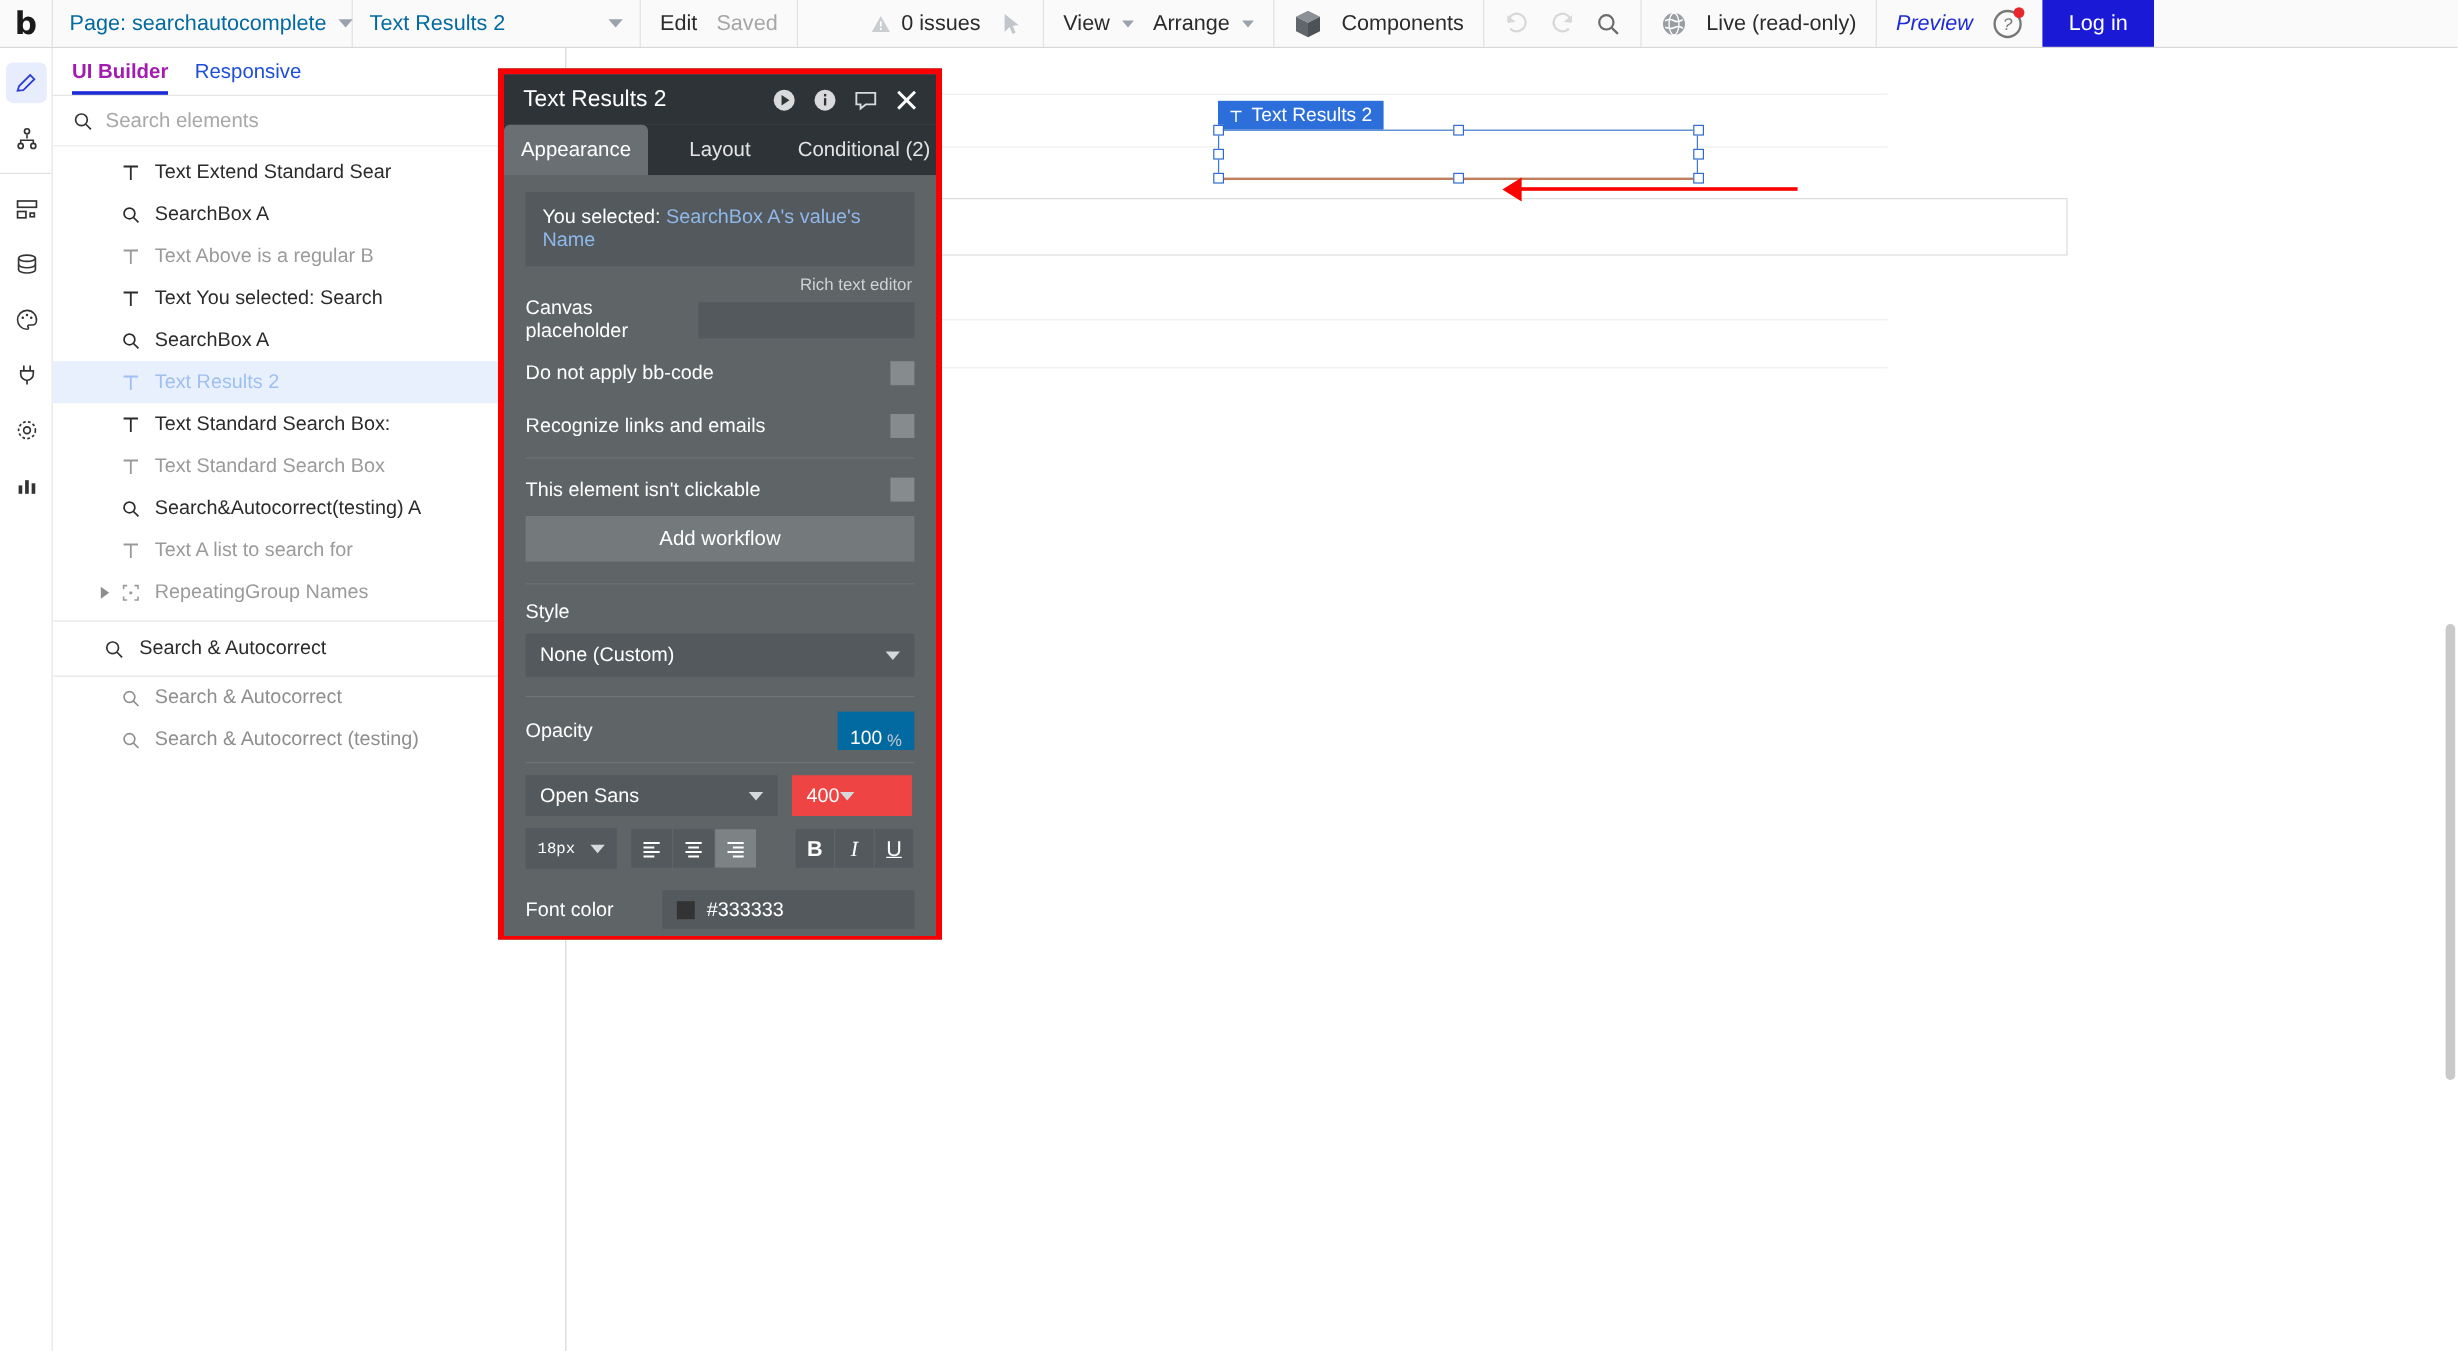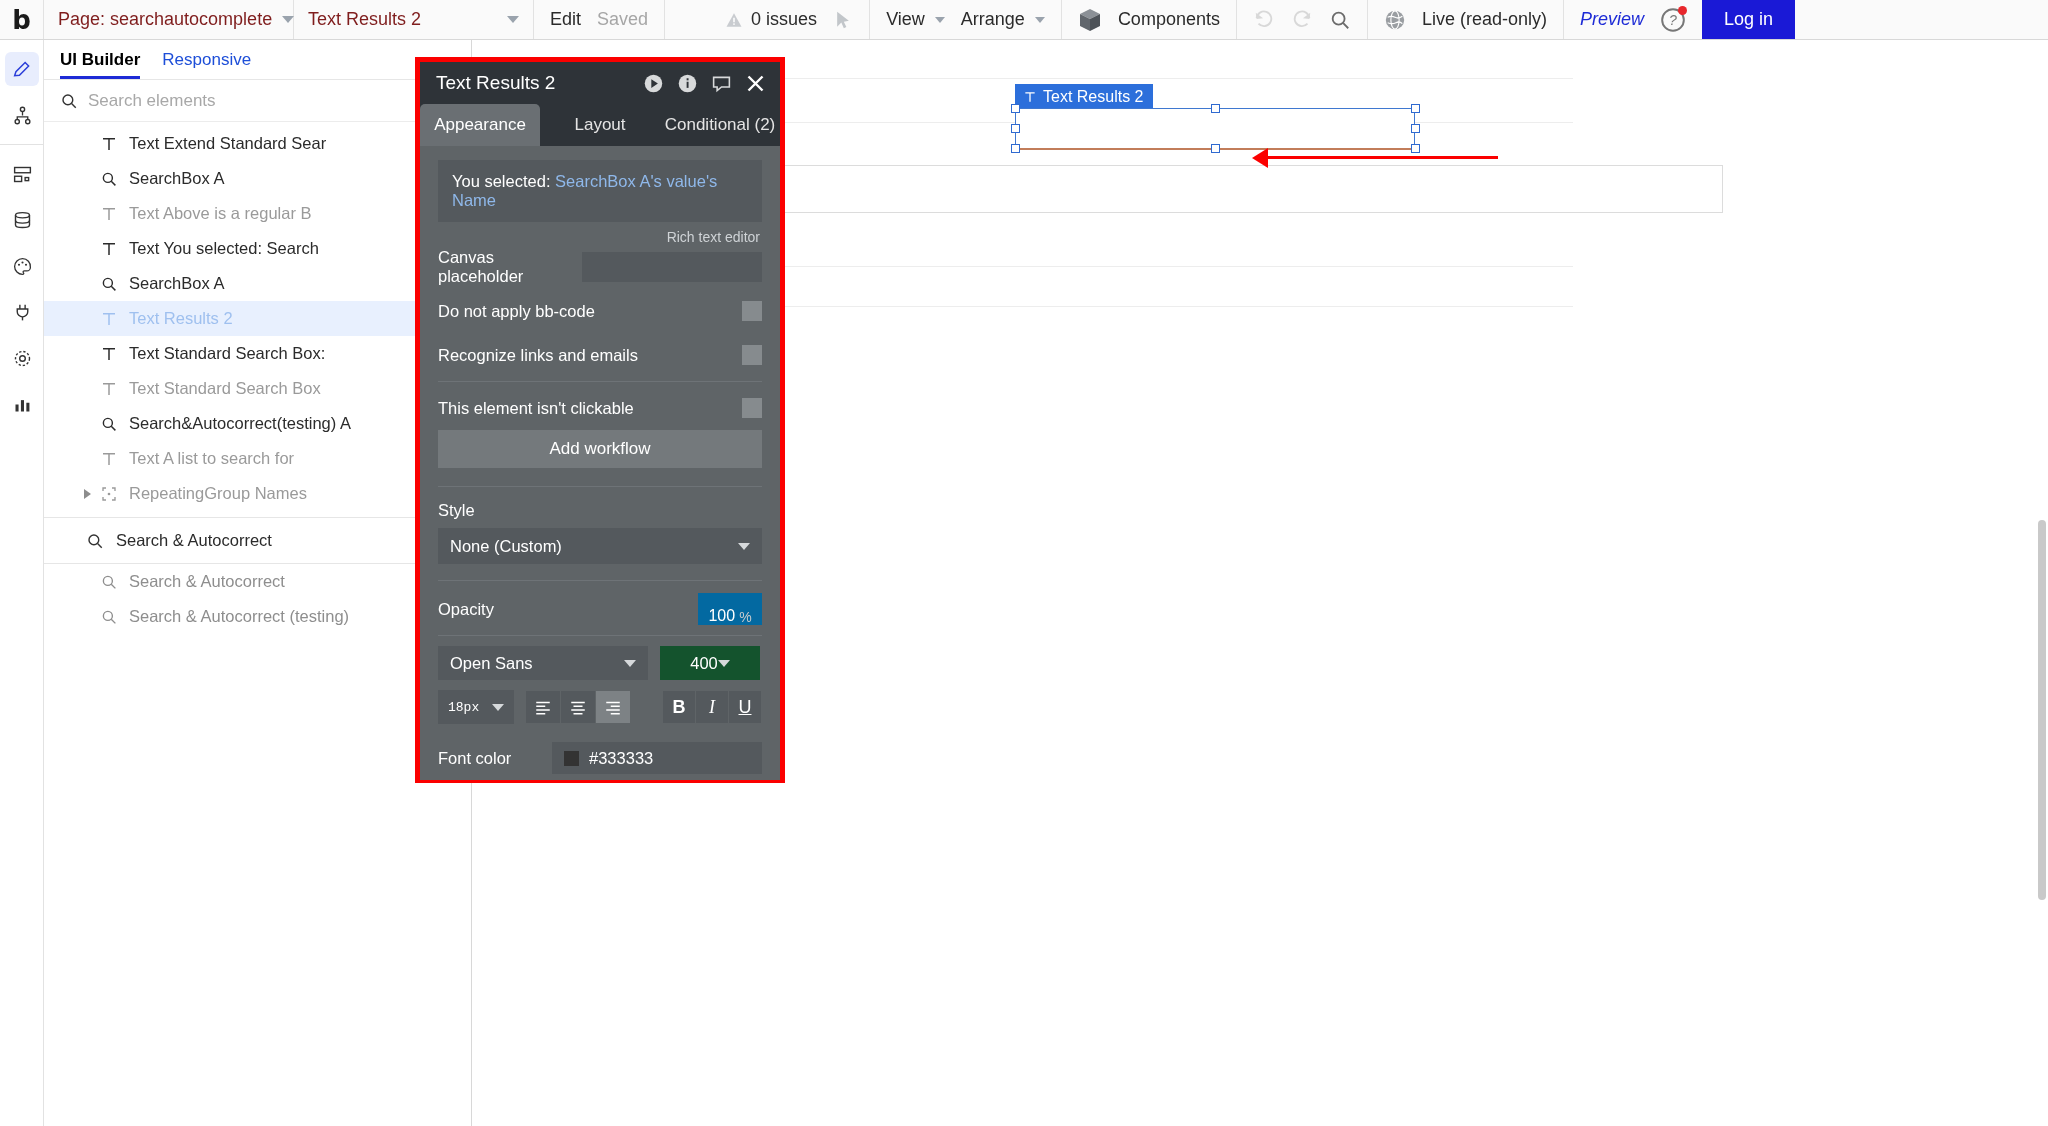--- a/index.html
+++ b/index.html
@@ -20,21 +20,21 @@
   }
   .tb-logo {
     width: 44px; display: flex; align-items: center; justify-content: center;
     font-size: 26px; font-weight: bold; color: #1a1a1a;
     border-right: 1px solid #e2e2e2;
     font-family: "DejaVu Sans", sans-serif;
   }
   .tb-select {
     display: flex; align-items: center; gap: 10px;
     padding: 0 14px; border-right: 1px solid #e2e2e2;
-    font-size: 18px; color: #7f1d1d; white-space: nowrap;
+    font-size: 18px; color: #0369a1; white-space: nowrap;
   }
   .tb-select.page { width: 250px; justify-content: space-between; }
   .tb-select.elem { width: 240px; justify-content: space-between; }
   .caret-down {
     width: 0; height: 0; border-left: 6px solid transparent;
     border-right: 6px solid transparent; border-top: 7px solid #9aa3ad;
   }
   .tb-group {
     display: flex; align-items: center; gap: 16px;
     padding: 0 16px; border-right: 1px solid #e2e2e2;
@@ -96,21 +96,21 @@
     background: #fff; border-right: 1px solid #d8d8d8;
   }
   .lp-tabs {
     display: flex; gap: 22px; padding: 10px 16px 0 16px;
     border-bottom: 1px solid #e6e6e6; height: 40px;
   }
   .lp-tab {
     font-size: 17px; color: #1d4ed8; padding-bottom: 8px;
   }
   .lp-tab.active {
-    color: #000000; font-weight: 600;
+    color: #a21caf; font-weight: 600;
     border-bottom: 3px solid #1d2bd6;
   }
   .lp-search {
     display: flex; align-items: center; gap: 10px;
     height: 42px; padding: 0 16px;
     border-bottom: 1px solid #ececec;
   }
   .lp-search input {
     border: none; outline: none; font-size: 17px;
     color: #333; width: 340px;
@@ -285,22 +285,22 @@
     font-size: 16px;
   }
   .opacity-val .pct { color: #c7cacc; font-size: 14px; }
   .font-row { display: flex; gap: 12px; margin-top: 10px; }
   .sel-font {
     width: 210px; height: 34px; background: #54595d; color: #fff;
     display: flex; align-items: center; justify-content: space-between;
     padding: 0 12px; font-size: 16.5px;
   }
   .sel-weight {
-    width: 100px; height: 34px; background: #14532d; color: #fff;
-    display: flex; align-items: center; justify-content: center;
+    width: 100px; height: 34px; background: #ef4444; color: #fff;
+    display: flex; align-items: center; justify-content: flex-start;
     padding: 0 12px; font-size: 16.5px;
   }
   .row2 { display: flex; gap: 12px; margin-top: 10px; align-items: center; }
   .sel-size {
     width: 94px; height: 34px; background: #54595d; color: #fff;
     display: flex; align-items: center; justify-content: space-between;
     padding: 0 10px; font-size: 13px; font-family: Liberation Mono, monospace;
   }
   .align-grp { display: flex; }
   .align-btn {

